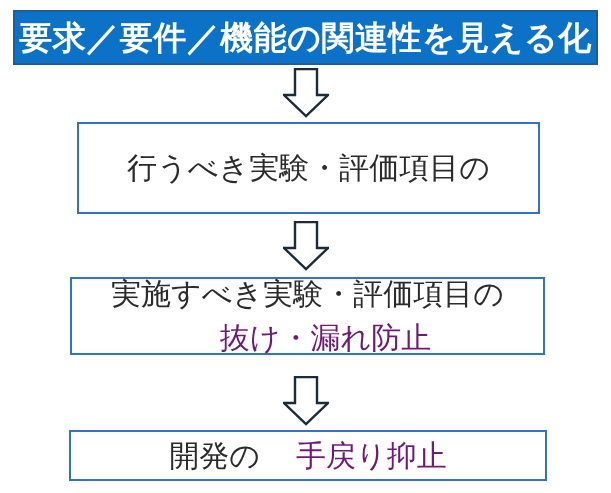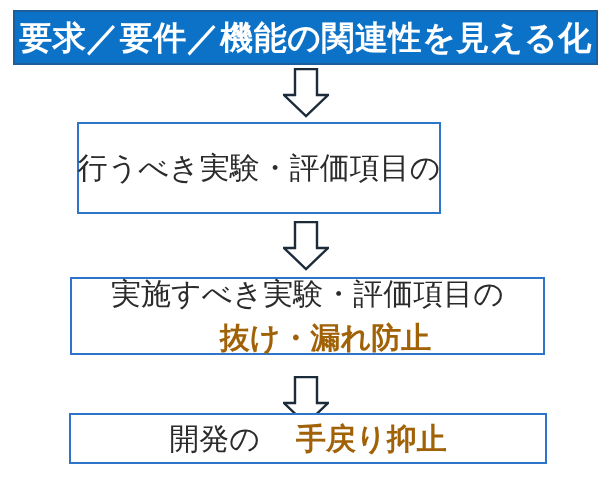--- a/index.html
+++ b/index.html
@@ -58,31 +58,31 @@
     justify-content: center;
   }
   .flow-box .line {
     font-size: 30px;
     line-height: 44px;
     color: #2B2B2B;
     white-space: nowrap;
   }
   .flow-box .line.emphasis,
   .flow-box .line .emphasis {
-    color: #a16207;
-    font-weight: bold;
+    color: #701a75;
+    font-weight: normal;
     margin-left: 36px;
   }
   .flow-box .line.inline-mix {
     display: block;
   }
 
-  #box-2 { left: 77px;  top: 122px; width: 364px; height: 92px; }
+  #box-2 { left: 77px;  top: 122px; width: 463px; height: 92px; }
   #box-3 { left: 70px;  top: 277px; width: 475px; height: 78px; }
-  #box-4 { left: 69px;  top: 413px; width: 478px; height: 51px; }
+  #box-4 { left: 69px;  top: 430px; width: 478px; height: 51px; }
 
   
   .arrow {
     position: absolute;
     width: 46px;
     height: 50px;
   }
   #arrow-1 { left: 283px; top: 68px; }
   #arrow-2 { left: 283px; top: 221px; }
   #arrow-3 { left: 283px; top: 376px; }

